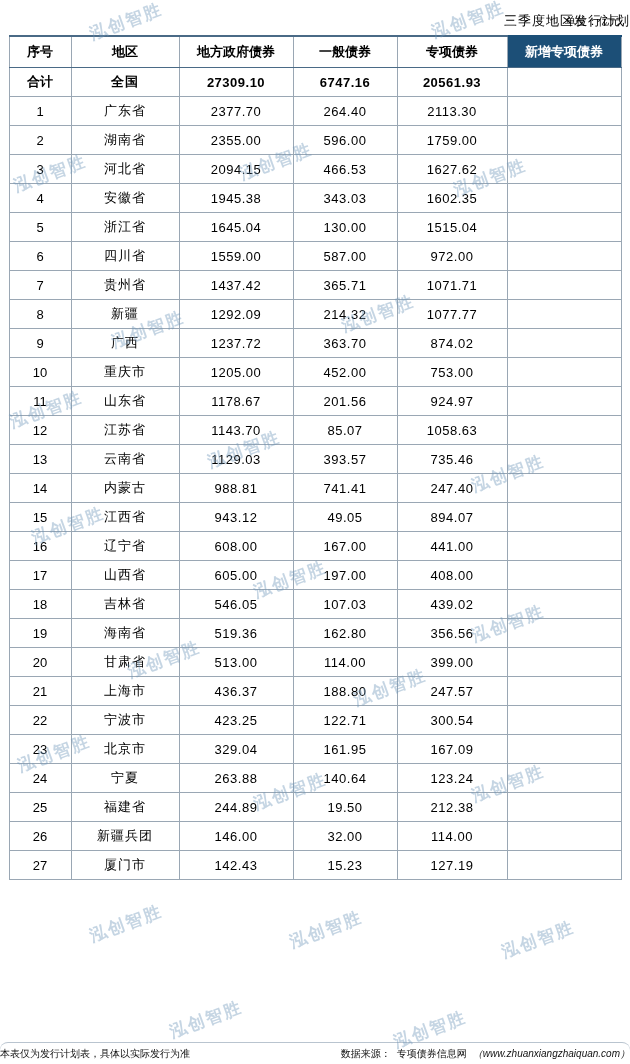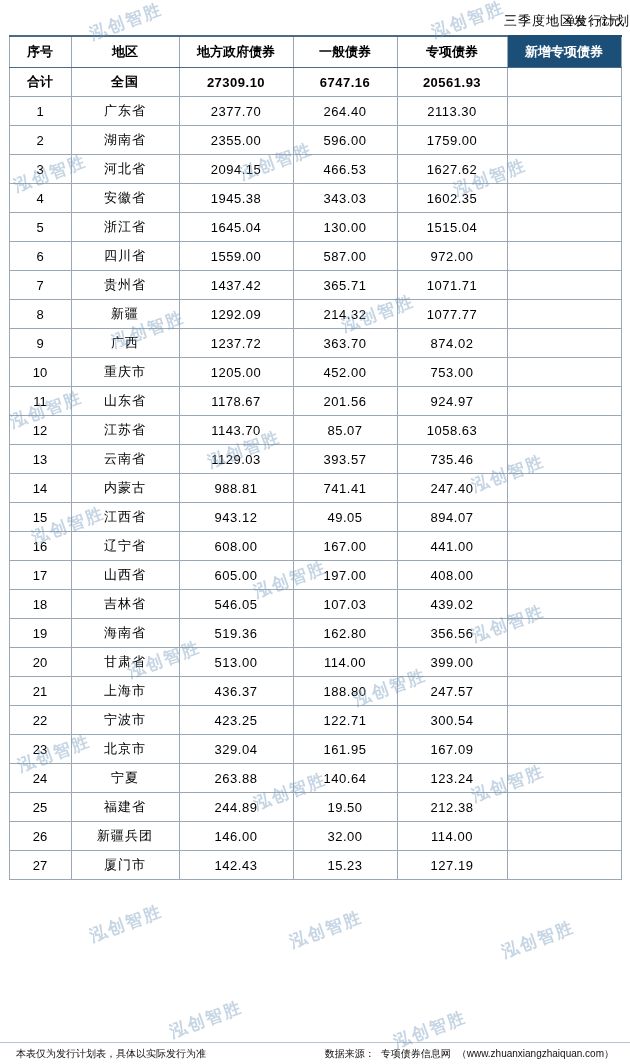--- a/index.html
+++ b/index.html
@@ -106,32 +106,33 @@
   .footer {
     position: absolute;
     left: 0;
     right: 0;
     bottom: 0;
     height: 22px;
     border-top: 1px solid #b9c4cf;
     display: flex;
     align-items: center;
     justify-content: space-between;
-    padding: 0 16px;
+    padding: 0 0;
     box-sizing: border-box;
     font-size: 10px;
     font-family: "Liberation Sans", sans-serif;
     color: #111111;
+    border-radius: 8px;
   }
   .footer .right {
     display: flex;
     gap: 6px;
     align-items: center;
   }
-  .footer .src-url { color: #111111; }
+  .footer .src-url { color: #111111; font-style: italic; }
 
   
   .wm-layer {
     position: absolute;
     inset: 0;
     pointer-events: none;
     overflow: hidden;
     z-index: 5;
   }
   .wm {

